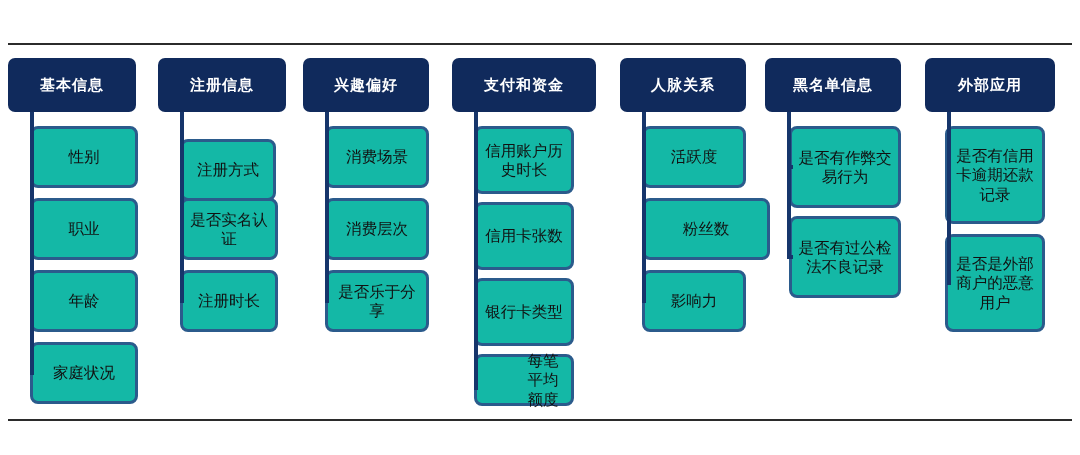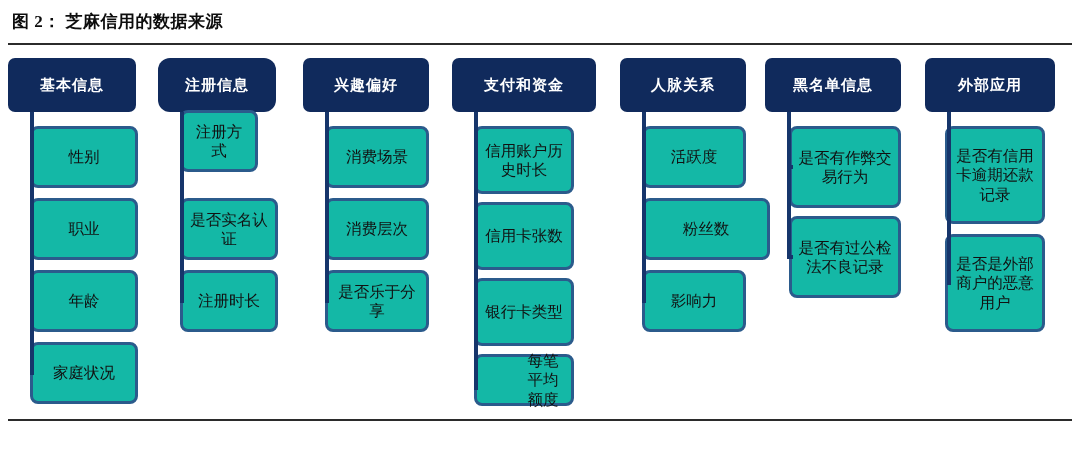--- a/index.html
+++ b/index.html
@@ -111,39 +111,38 @@
     line-height: 1.25;
     color: #111111;
     padding: 2px 6px;
   }
 </style>
 </head>
 <body>
 
 <div class="figure">
 
-  <div class="fig-title">图 2： 芝麻信用的数据来源</div>
   <div class="rule-top"></div>
 
   <div id="diagram">
       <div class="col" style="left: 8px;">
         <div class="col-head" style="width: 128px;">基本信息</div>
         <div class="child" style="left: 22px; top: 68px; width: 108px; height: 62px;">性别</div>
         <div class="stub" style="top: 97px; width: 4px;"></div>
         <div class="child" style="left: 22px; top: 140px; width: 108px; height: 62px;">职业</div>
         <div class="stub" style="top: 169px; width: 4px;"></div>
         <div class="child" style="left: 22px; top: 212px; width: 108px; height: 62px;">年龄</div>
         <div class="stub" style="top: 241px; width: 4px;"></div>
         <div class="child" style="left: 22px; top: 284px; width: 108px; height: 62px;">家庭状况</div>
         <div class="stub" style="top: 313px; width: 4px;"></div>
         <div class="trunk" style="height: 263px;"></div>
       </div>
       <div class="col" style="left: 158px;">
-        <div class="col-head" style="width: 118px; border-radius: 12px;">注册信息</div>
-        <div class="child" style="left: 22px; top: 52px; width: 78px; height: 62px; font-family: Liberation Serif, serif;">注册方式</div>
+        <div class="col-head" style="width: 128px;">注册信息</div>
+        <div class="child" style="left: 22px; top: 81px; width: 96px; height: 62px; font-family: Liberation Serif, serif;">注册方式</div>
         <div class="stub" style="top: 97px; width: 4px;"></div>
         <div class="child" style="left: 22px; top: 140px; width: 98px; height: 62px;">是否实名认证</div>
         <div class="stub" style="top: 169px; width: 4px;"></div>
         <div class="child" style="left: 22px; top: 212px; width: 98px; height: 62px;">注册时长</div>
         <div class="stub" style="top: 241px; width: 4px;"></div>
         <div class="trunk" style="height: 191px;"></div>
       </div>
       <div class="col" style="left: 303px;">
         <div class="col-head" style="width: 126px;">兴趣偏好</div>
         <div class="child" style="left: 22px; top: 68px; width: 104px; height: 62px;">消费场景</div>

